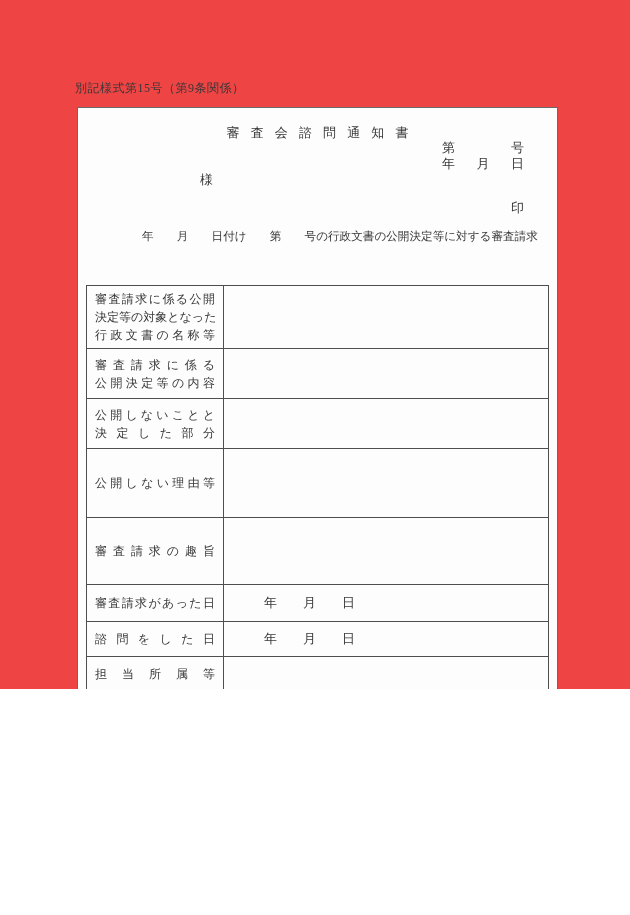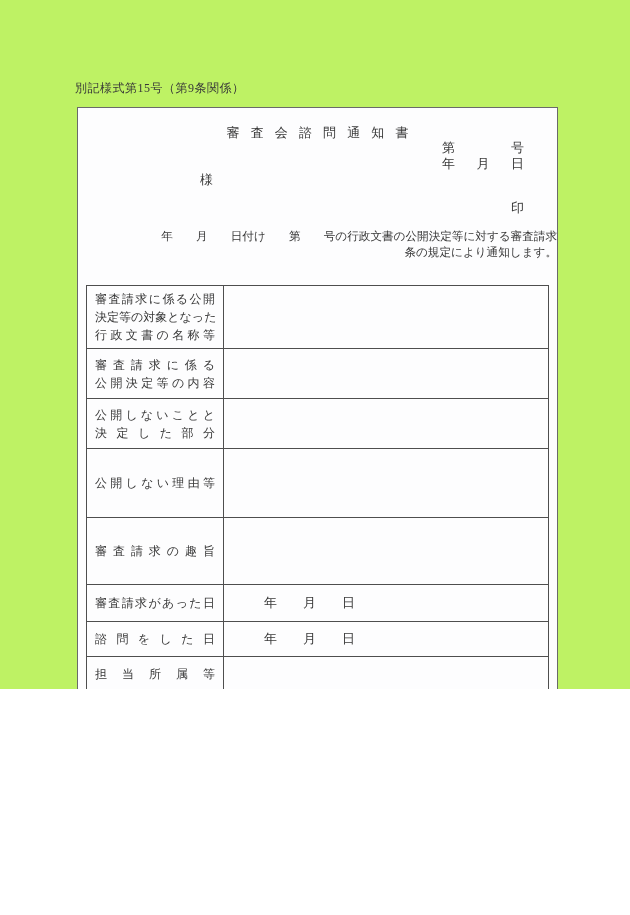--- a/index.html
+++ b/index.html
@@ -5,21 +5,21 @@
   * { margin: 0; padding: 0; box-sizing: border-box; }
   html, body { background: #ffffff; }
   body {
     font-family: "Liberation Serif", "DejaVu Serif", serif;
     color: #383838;
   }
   .page {
     position: relative;
     width: 630px;
     height: 689px;
-    background: #bef264;
+    background: #ef4444;
     overflow: hidden;
   }
   .form-ref {
     position: absolute;
     left: 75px;
     top: 80px;
     font-size: 12px;
     letter-spacing: 0.5px;
   }
   .outer-box {
@@ -62,24 +62,23 @@
   }
   .seal {
     position: absolute;
     top: 91px;
     right: 33px;
     font-size: 13px;
   }
   .body-par {
     position: absolute;
     top: 121px;
-    left: 14px;
+    left: 6px;
     right: 0;
     font-size: 11.6px;
-    text-align: right;
   }
   .body-line {
     line-height: 16px;
     white-space: nowrap;
   }
   .form-table {
     position: absolute;
     top: 177px;
     left: 8px;
     width: 463px;
@@ -153,21 +152,20 @@
           <span>日</span>
         </div>
     </div>
 
     <div class="addressee">様</div>
 
     <div class="seal">印</div>
 
     <div class="body-par">
       <div class="body-line">　　　　　年　　月　　日付け　　第　　号の行政文書の公開決定等に対する審査請求</div>
-      <div class="body-line">条の規定により通知します。</div>
     </div>
 
     <div class="form-table">
 
       <div class="trow r1">
         <div class="tlabel">
           <div class="jline">
               <span>審</span>
               <span>査</span>
               <span>請</span>

